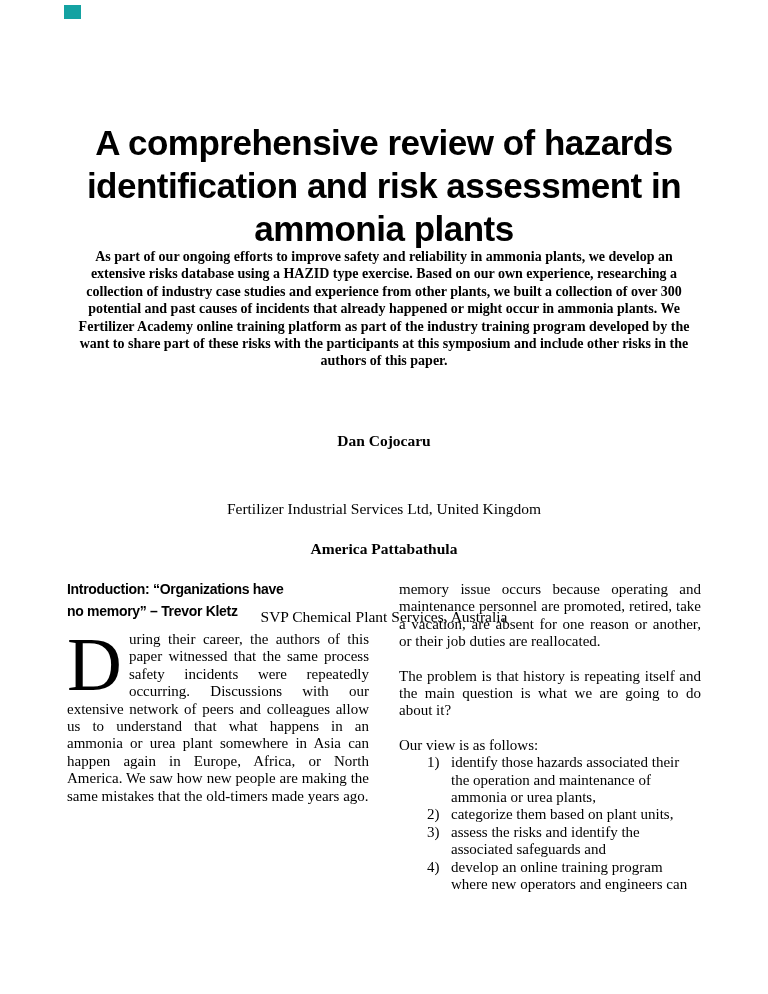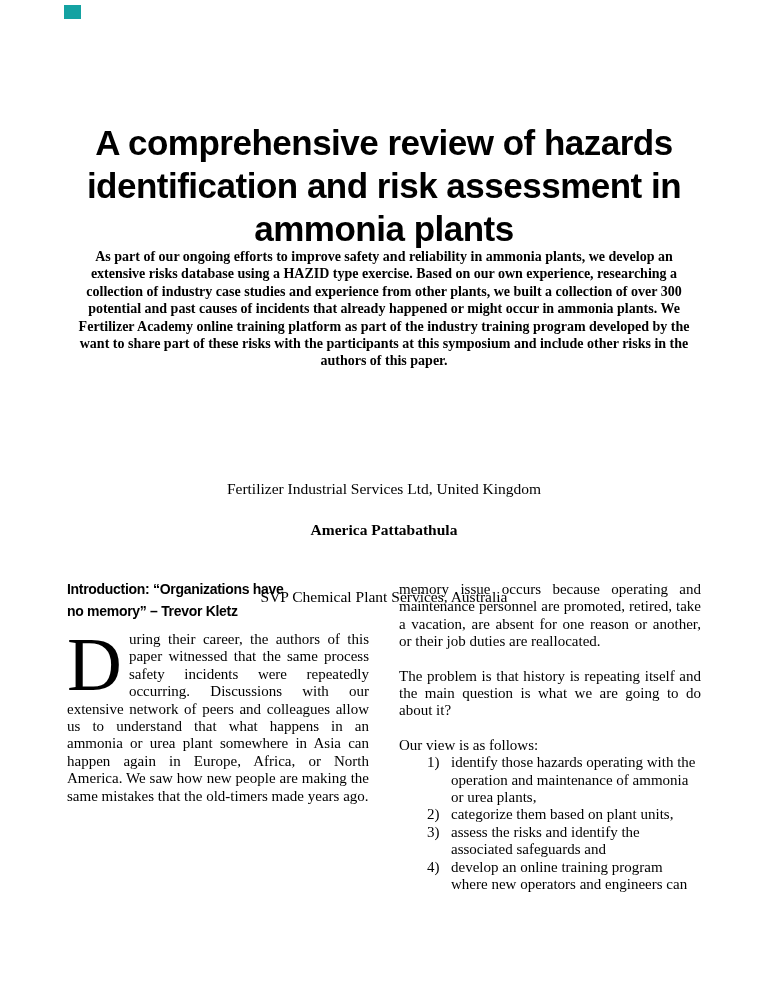--- a/index.html
+++ b/index.html
@@ -118,20 +118,21 @@
     <span class="line">extensive risks database using a HAZID type exercise. Based on our own experience, researching a</span>
     <span class="line">collection of industry case studies and experience from other plants, we built a collection of over 300</span>
     <span class="line">potential and past causes of incidents that already happened or might occur in ammonia plants. We</span>
     <span class="line">Fertilizer Academy online training platform as part of the industry training program developed by the</span>
     <span class="line">want to share part of these risks with the participants at this symposium and include other risks in the</span>
     <span class="line">authors of this paper.</span>
   </div>
 
   <div class="authors">
     <div class="author-group">
+      <span class="author-name">Dan Cojocaru</span>
       <span class="author-affiliation">Fertilizer Industrial Services Ltd, United Kingdom</span>
     </div>
     <div class="author-group">
       <span class="author-name">America Pattabathula</span>
       <span class="author-affiliation">SVP Chemical Plant Services, Australia</span>
     </div>
   </div>
 
   <div class="columns">
 
@@ -143,21 +144,21 @@
       <p class="body-para"><span class="dropcap">D</span><span>uring their career, the authors of this paper witnessed that the same process safety incidents were repeatedly occurring. Discussions with our extensive network of peers and colleagues allow us to understand that what happens in an ammonia or urea plant somewhere in Asia can happen again in Europe, Africa, or North America. We saw how new people are making the same mistakes that the old-timers made years ago.</span></p>
     </div>
 
     <div class="col col-right">
       <p class="body-para">memory issue occurs because operating and maintenance personnel are promoted, retired, take a vacation, are absent for one reason or another, or their job duties are reallocated.</p>
       <p class="body-para">The problem is that history is repeating itself and the main question is what we are going to do about it?</p>
       <p class="body-para no-gap">Our view is as follows:</p>
       <ol class="numbered-list">
         <li class="list-item">
           <span class="num">1)</span>
-          <span class="txt">identify those hazards operating with the operation and maintenance of ammonia or urea plants,</span>
+          <span class="txt">identify those hazards associated their the operation and maintenance of ammonia or urea plants,</span>
         </li>
         <li class="list-item">
           <span class="num">2)</span>
           <span class="txt">categorize them based on plant units,</span>
         </li>
         <li class="list-item">
           <span class="num">3)</span>
           <span class="txt">assess the risks and identify the associated safeguards and</span>
         </li>
         <li class="list-item">

